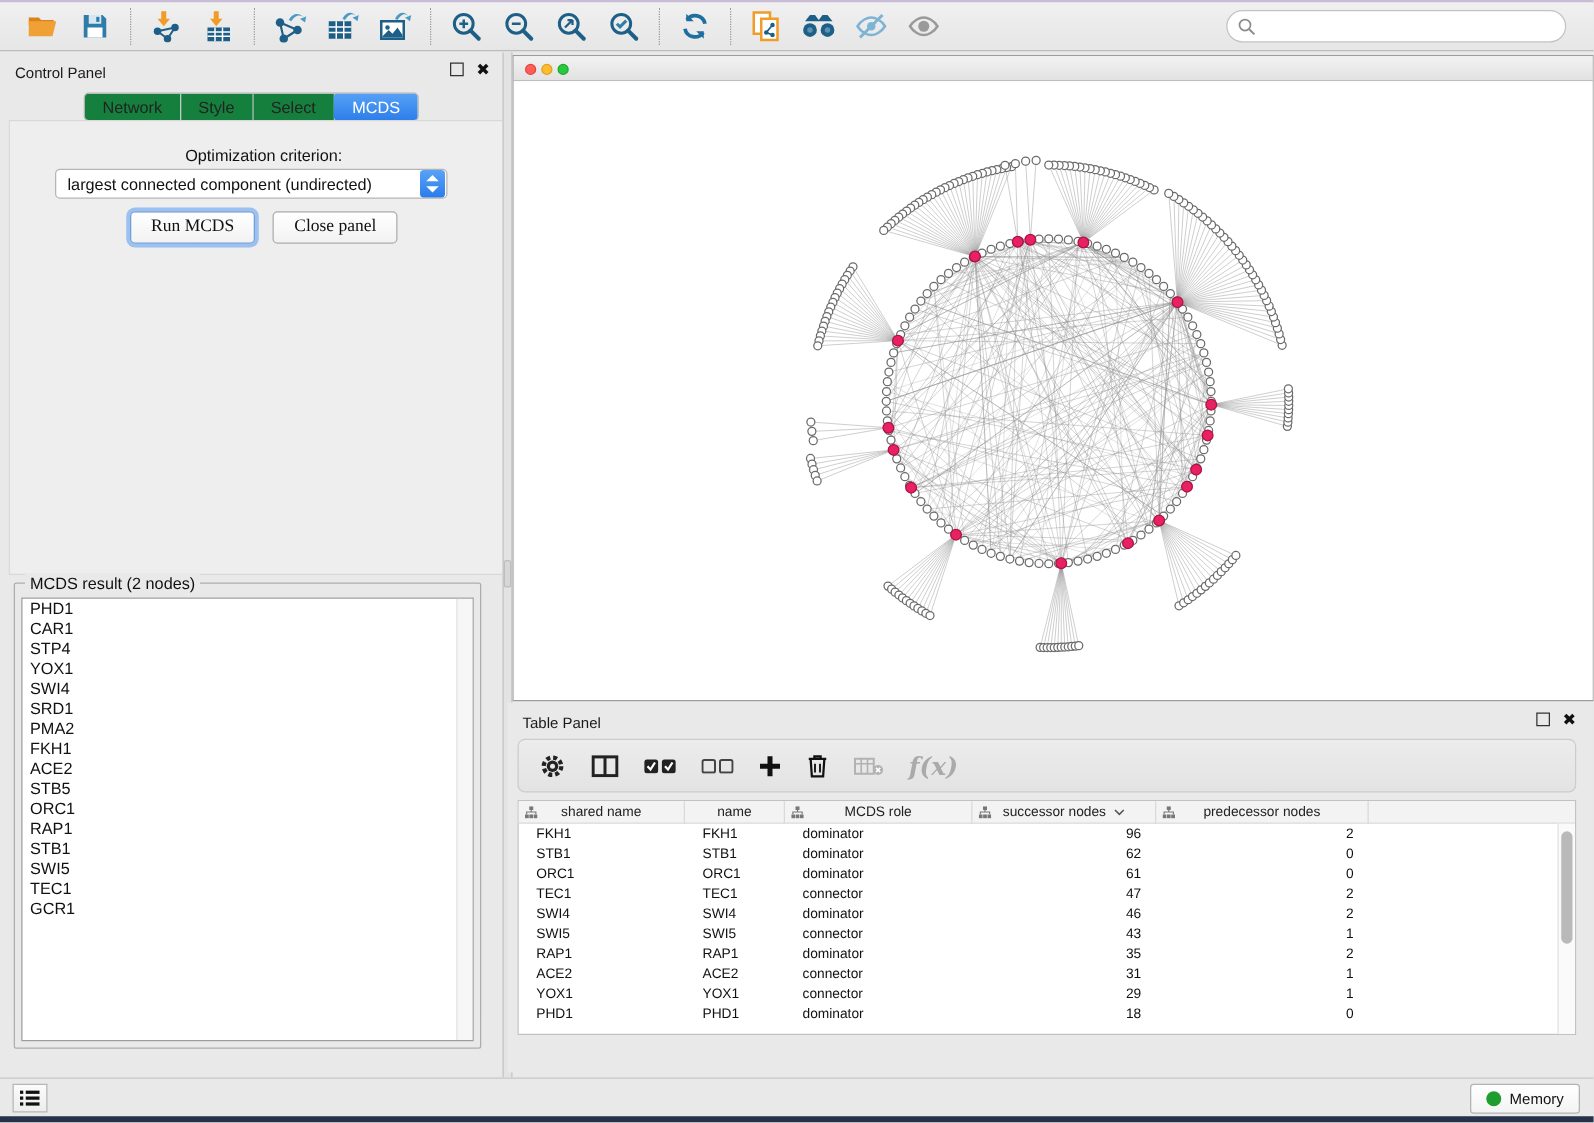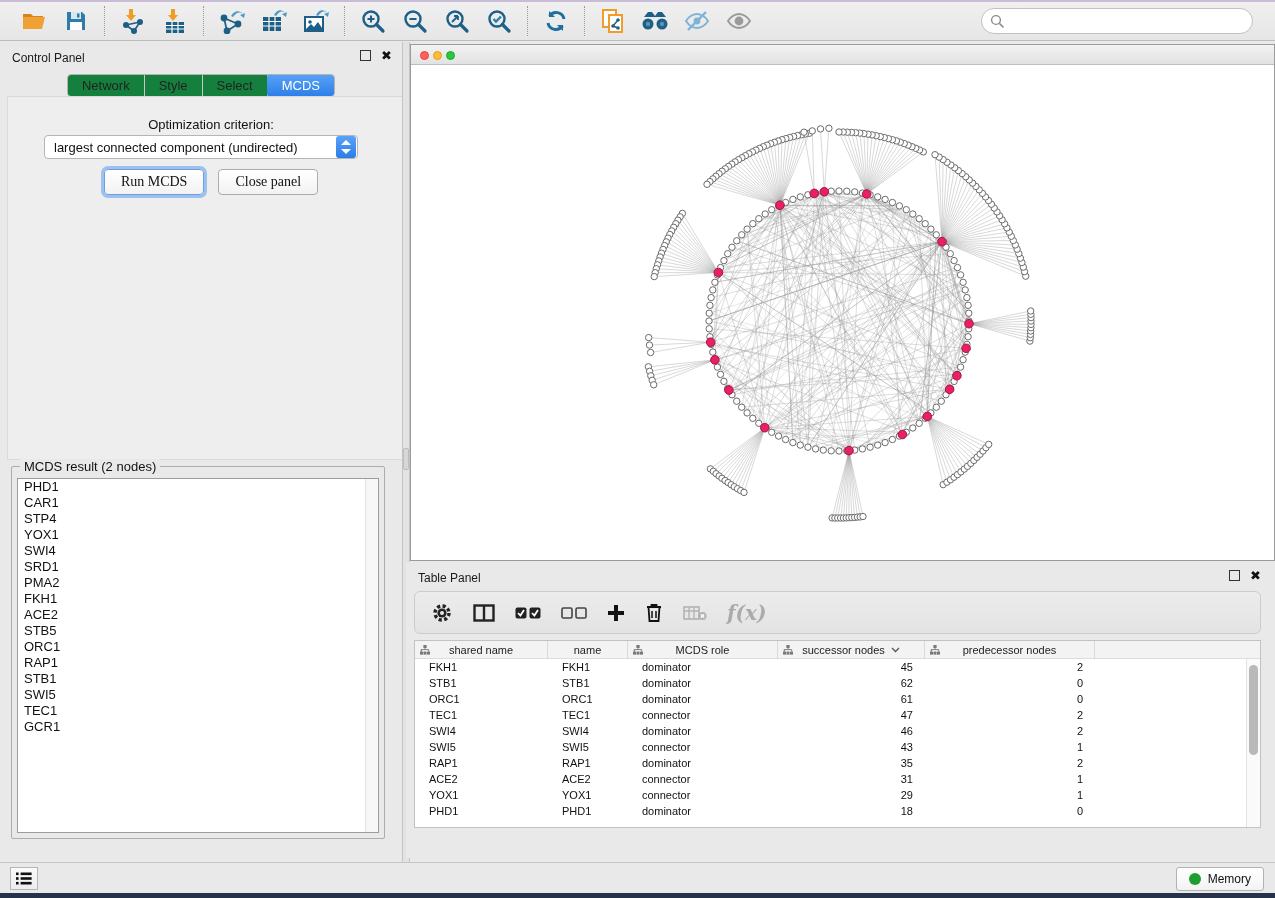--- a/index.html
+++ b/index.html
@@ -1184,21 +1184,21 @@
             </svg>
             <span>predecessor nodes</span>
           </div>
           <div class="th-cell" style="flex: 1 1 0%; border-right: none;"></div>
         </div>
       <div id="table-body">
           <div class="t-row">
             <div class="t-cell txt" style="width: 133px;">FKH1</div>
             <div class="t-cell txt" style="width: 80px;">FKH1</div>
             <div class="t-cell txt" style="width: 150px;">dominator</div>
-            <div class="t-cell num" style="width: 147px;">45</div>
+            <div class="t-cell num" style="width: 147px;">96</div>
             <div class="t-cell num" style="width: 170px;">2</div>
           </div>
           <div class="t-row">
             <div class="t-cell txt" style="width: 133px;">STB1</div>
             <div class="t-cell txt" style="width: 80px;">STB1</div>
             <div class="t-cell txt" style="width: 150px;">dominator</div>
             <div class="t-cell num" style="width: 147px;">62</div>
             <div class="t-cell num" style="width: 170px;">0</div>
           </div>
           <div class="t-row">

